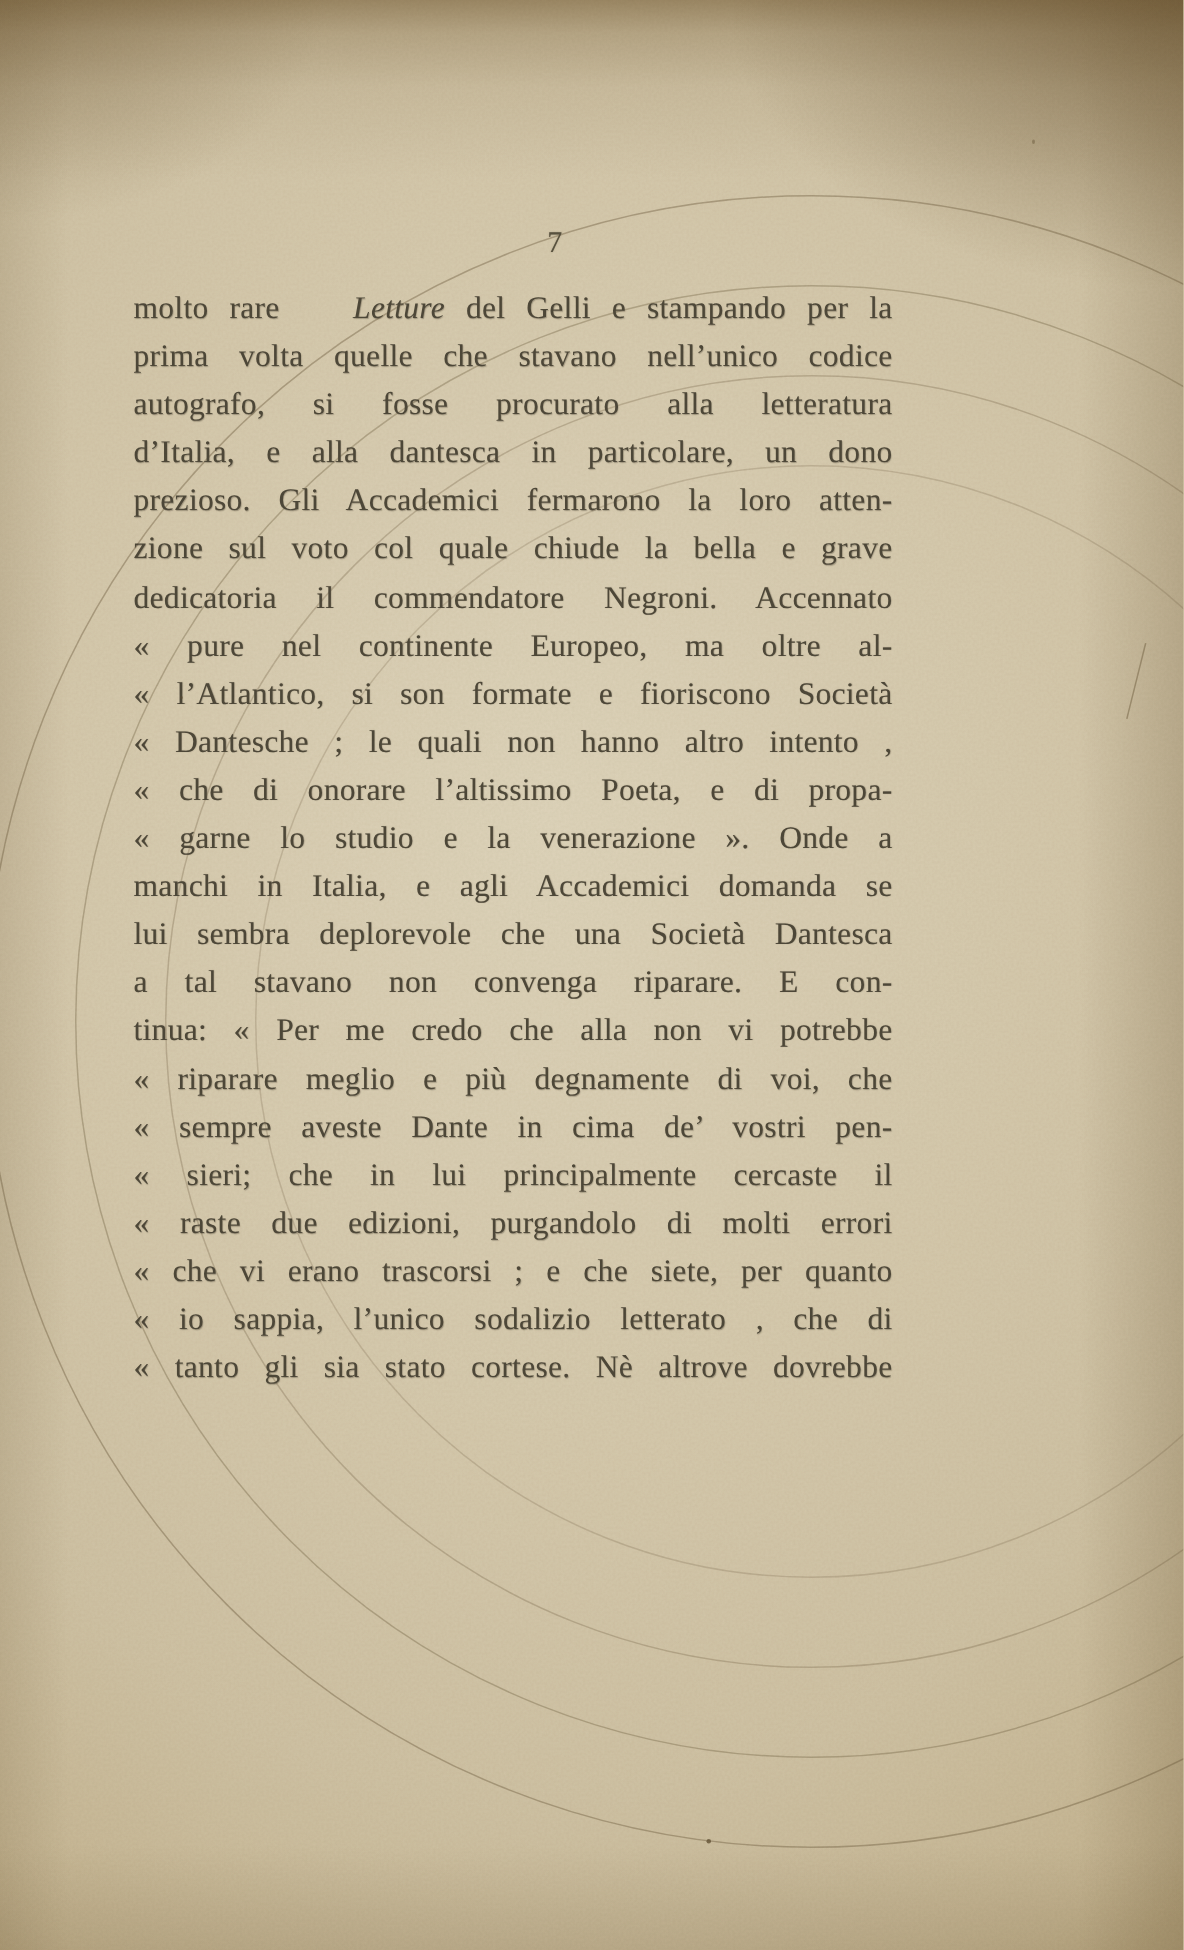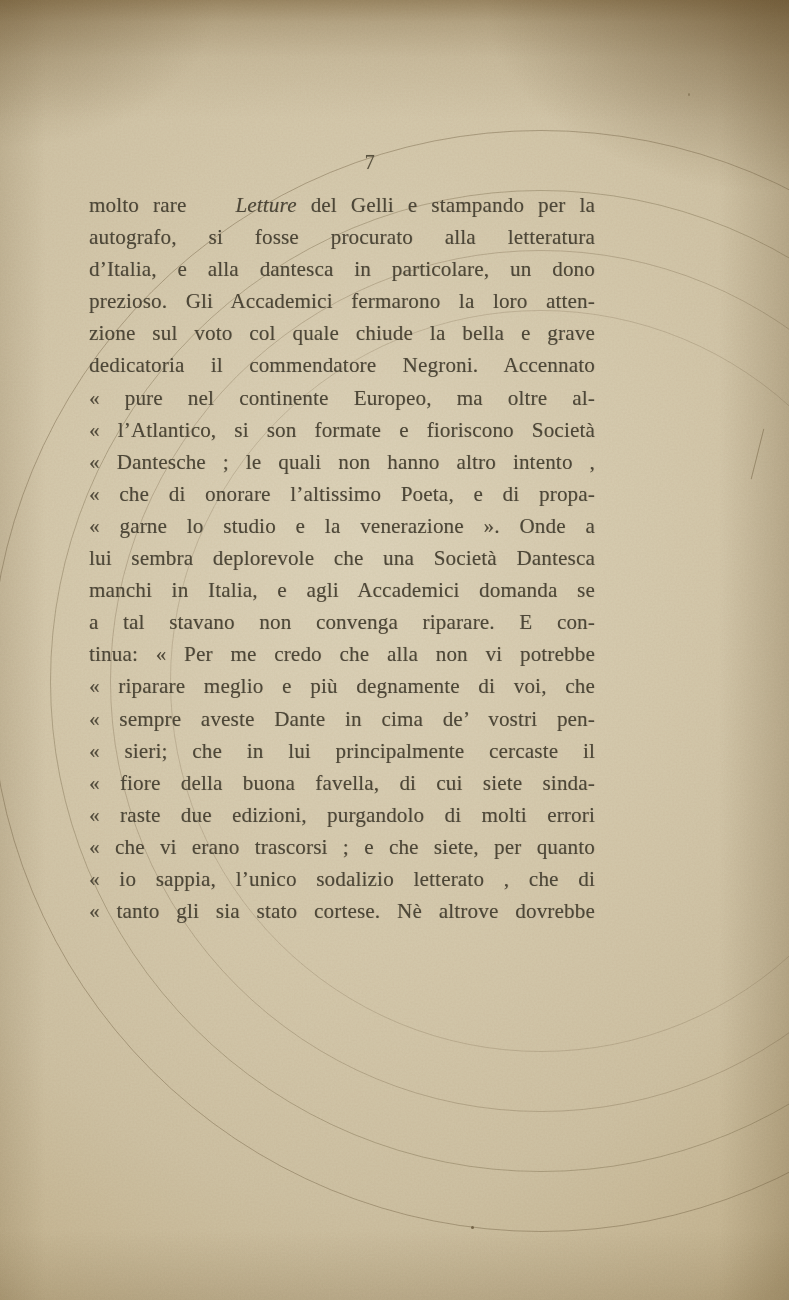--- a/index.html
+++ b/index.html
@@ -78,38 +78,38 @@
 
   <div class="ring ring-1"></div>
   <div class="ring ring-2"></div>
   <div class="ring ring-3"></div>
   <div class="ring ring-4"></div>
 
   <div class="page-number">7</div>
 
   <div class="text-block">
     <p class="line"><span>molto rare </span><span class="italic">Letture</span><span> del Gelli e stampando per la</span></p>
+    <p class="line">prima volta quelle che stavano nell’unico codice</p>
     <p class="line">autografo, si fosse procurato alla letteratura</p>
     <p class="line">d’Italia, e alla dantesca in particolare, un dono</p>
     <p class="line">prezioso. Gli Accademici fermarono la loro atten-</p>
     <p class="line">zione sul voto col quale chiude la bella e grave</p>
     <p class="line">dedicatoria il commendatore Negroni. Accennato</p>
     <p class="line">« pure nel continente Europeo, ma oltre al-</p>
     <p class="line">« l’Atlantico, si son formate e fioriscono Società</p>
     <p class="line">« Dantesche ; le quali non hanno altro intento ,</p>
     <p class="line">« che di onorare l’altissimo Poeta, e di propa-</p>
     <p class="line">« garne lo studio e la venerazione ». Onde a</p>
+    <p class="line">manchi in Italia, e agli Accademici domanda se</p>
     <p class="line">lui sembra deplorevole che una Società Dantesca</p>
-    <p class="line">manchi in Italia, e agli Accademici domanda se</p>
     <p class="line">a tal stavano non convenga riparare. E con-</p>
     <p class="line">tinua: « Per me credo che alla non vi potrebbe</p>
     <p class="line">« riparare meglio e più degnamente di voi, che</p>
     <p class="line">« sempre aveste Dante in cima de’ vostri pen-</p>
     <p class="line">« sieri; che in lui principalmente cercaste il</p>
-    <p class="line">« fiore della buona favella, di cui siete sinda-</p>
     <p class="line">« raste due edizioni, purgandolo di molti errori</p>
     <p class="line">« che vi erano trascorsi ; e che siete, per quanto</p>
     <p class="line">« io sappia, l’unico sodalizio letterato , che di</p>
     <p class="line">« tanto gli sia stato cortese. Nè altrove dovrebbe</p>
   </div>
 
   <div class="speck speck-1"></div>
   <div class="speck speck-2"></div>
   <div class="speck speck-3"></div>
   <div class="scratch"></div>

